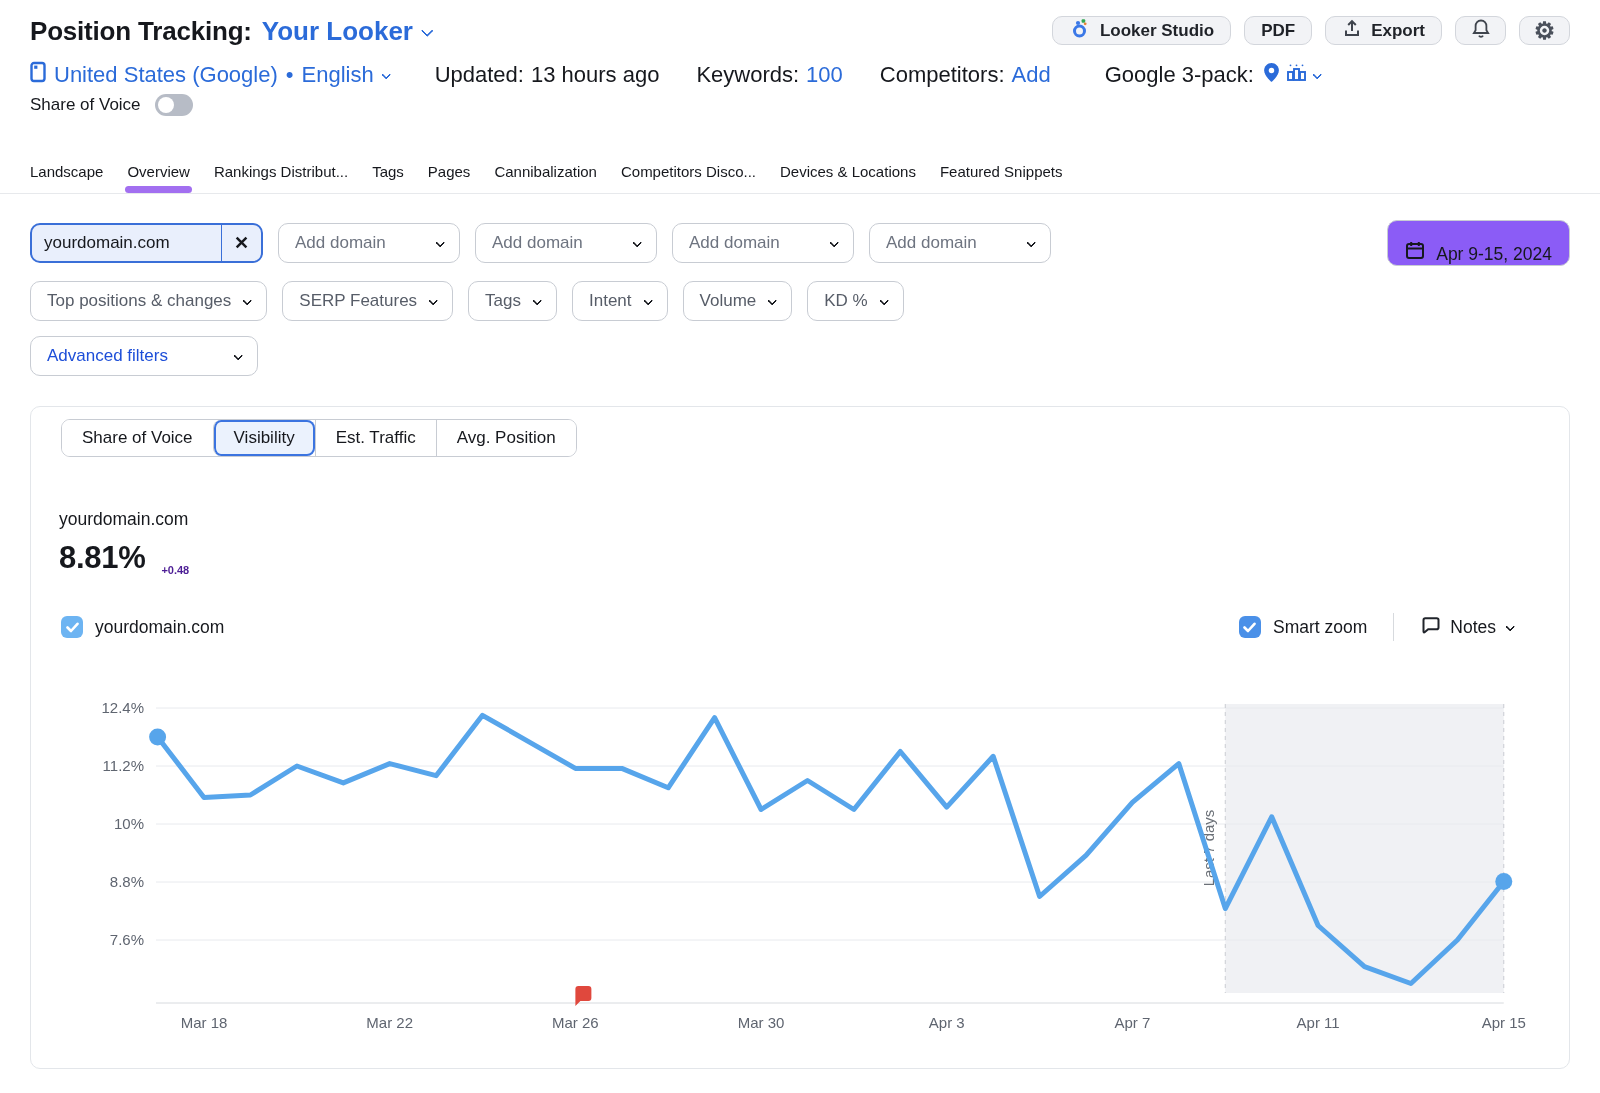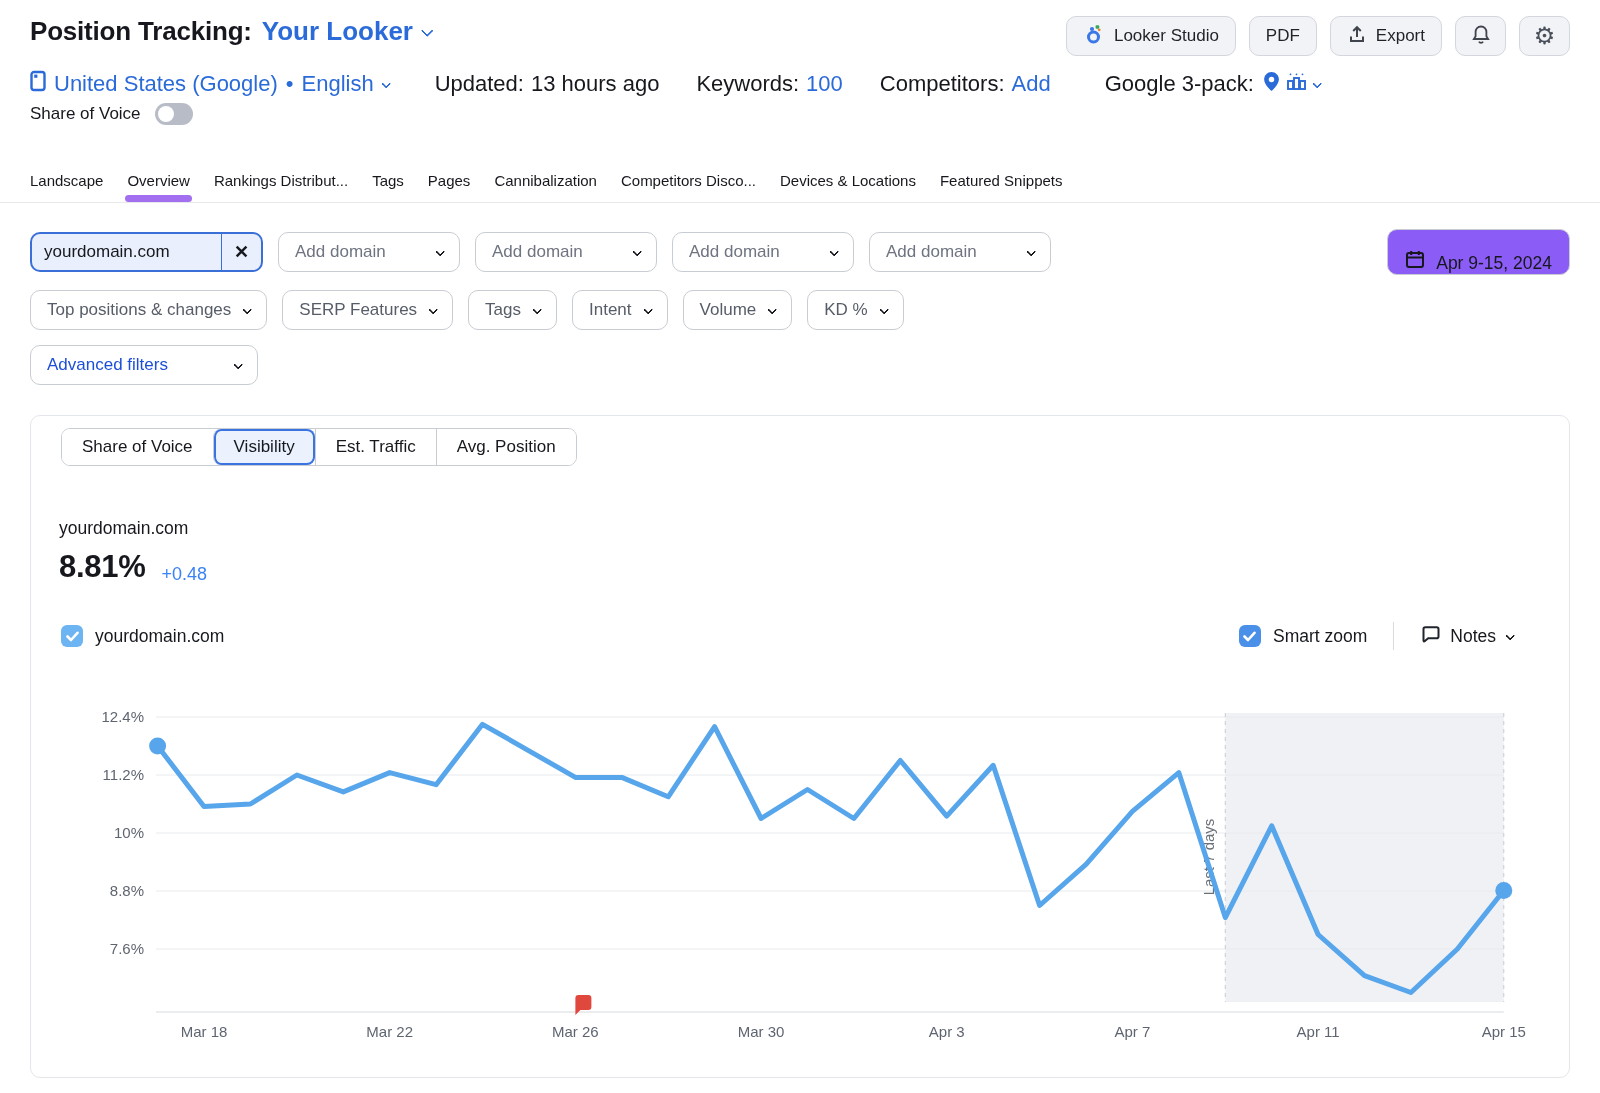--- a/index.html
+++ b/index.html
@@ -5,22 +5,22 @@
   * { margin:0; padding:0; box-sizing:border-box; }
   html,body { width:1600px; height:1093px; background:#fff; overflow:hidden;
     font-family:"Liberation Sans", sans-serif; color:#16181d; }
   svg { font-family:"Liberation Sans", sans-serif; }
 
   .top { padding:16px 30px 0 30px; display:flex; justify-content:space-between; align-items:flex-start; }
   .title-wrap { display:flex; align-items:center; gap:10px; }
   h1 { font-size:26px; font-weight:700; letter-spacing:-0.2px; }
   .proj { font-size:26px; font-weight:700; color:#2b6bd9; display:flex; align-items:center; gap:9px; cursor:pointer; }
   .actions { display:flex; gap:13px; }
-  .btn { display:flex; align-items:center; gap:9px; height:40px; padding:0 16px; background:#f2f3f6;
-    border:1px solid #d3d6dc; border-radius:10px; font-size:17px; color:#1f2228; cursor:pointer; }
+  .btn { display:flex; align-items:center; gap:9px; height:29px; padding:0 16px; background:#f2f3f6;
+    border:1px solid #d3d6dc; border-radius:10px; font-size:17px; color:#1f2228; cursor:pointer;font-weight:bold; }
   .btn.icon-only { width:51px; justify-content:center; padding:0; }
   .gear-glyph { font-size:24px; color:#4a505b; line-height:1; }
 
   .meta-row { margin-top:16px; padding:0 30px; display:flex; align-items:center; font-size:22px; height:24px; }
   .meta-loc { display:flex; align-items:center; gap:8px; color:#2b6bd9; cursor:pointer; }
   .blue { color:#2b6bd9; }
   .dark { color:#16181d; }
   .mlink { color:#2b6bd9; cursor:pointer; }
   .gap-lg { margin-left:46px; } .gap-md { margin-left:37px; } .gap-xl { margin-left:54px; }
   .lbl { margin-right:7px; }
@@ -64,21 +64,21 @@
     height:663px; position:relative; }
   .seg-wrap { margin:12px 0 0 30px; display:inline-flex; border:1px solid #c8ccd3; border-radius:9px; height:38px; overflow:hidden; }
   .seg { display:flex; align-items:center; padding:0 20px; font-size:17px; color:#16181d; cursor:pointer;
     border-left:1px solid #c8ccd3; background:#fff; white-space:nowrap; }
   .seg:first-child { border-left:none; }
   .seg.active { background:#ebf2fd; box-shadow:inset 0 0 0 2px #3b74e0; border-radius:8px; }
 
   .domain-label { margin:52px 0 0 28px; font-size:17.5px; }
   .metric-row { margin:10px 0 0 28px; display:flex; align-items:flex-end; gap:16px; }
   .metric-val { font-size:31px; font-weight:800; letter-spacing:-0.3px; }
-  .metric-delta { font-size:18px; color:#3b82f6; font-weight:400; }
+  .metric-delta { font-size:11px; color:#4c1d95; font-weight:700; }
 
   .legend-row { margin-top:38px; padding:0 56px 0 30px; display:flex; align-items:center; justify-content:space-between; height:26px; }
   .leg-left, .leg-right { display:flex; align-items:center; }
   .cb { width:22px; height:22px; border-radius:6px; display:flex; align-items:center; justify-content:center; cursor:pointer; flex:none; }
   .cb.light { background:#6db4f2; }
   .cb.deep { background:#4a90e8; }
   .leg-txt { font-size:17.5px; margin-left:12px; }
   .leg-div { width:1px; height:28px; background:#d7dade; margin:0 26px; }
   .notes { display:flex; align-items:center; gap:10px; font-size:17.5px; cursor:pointer; }
 

